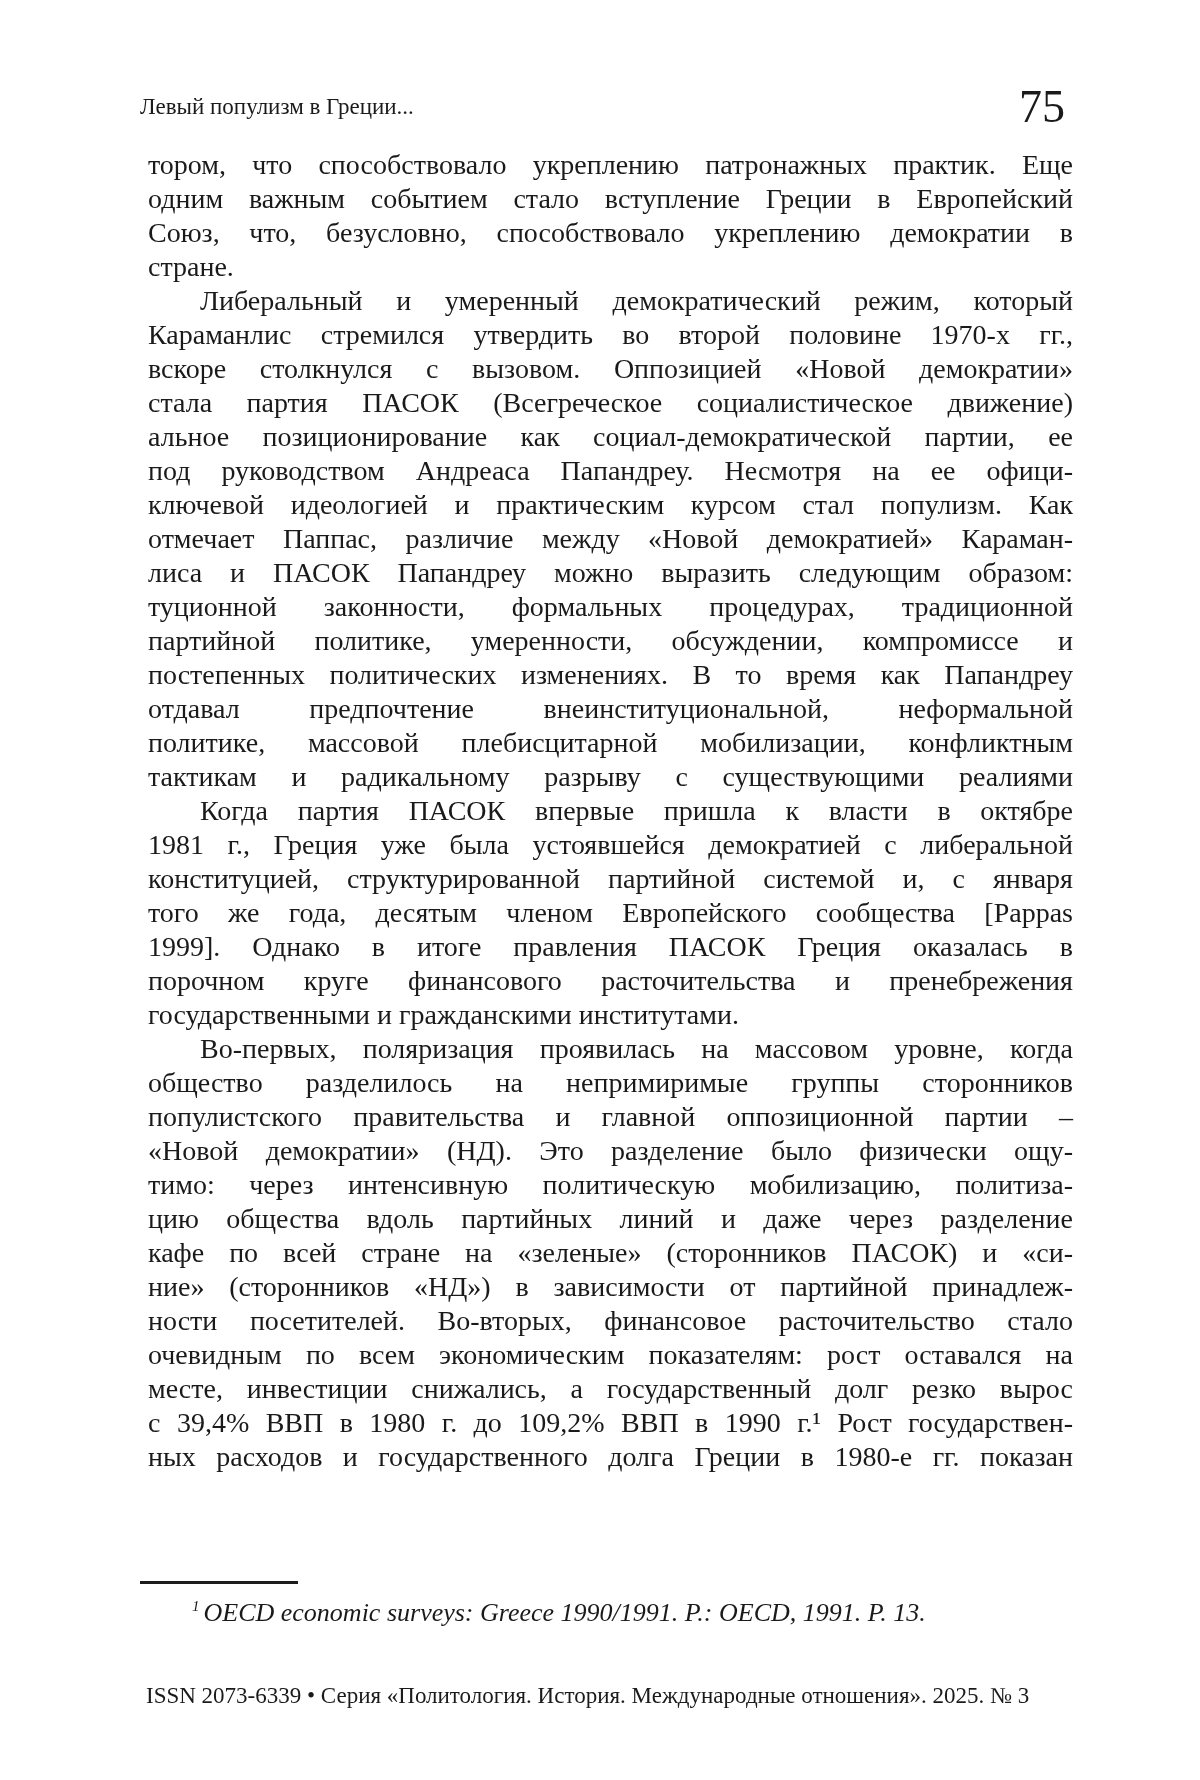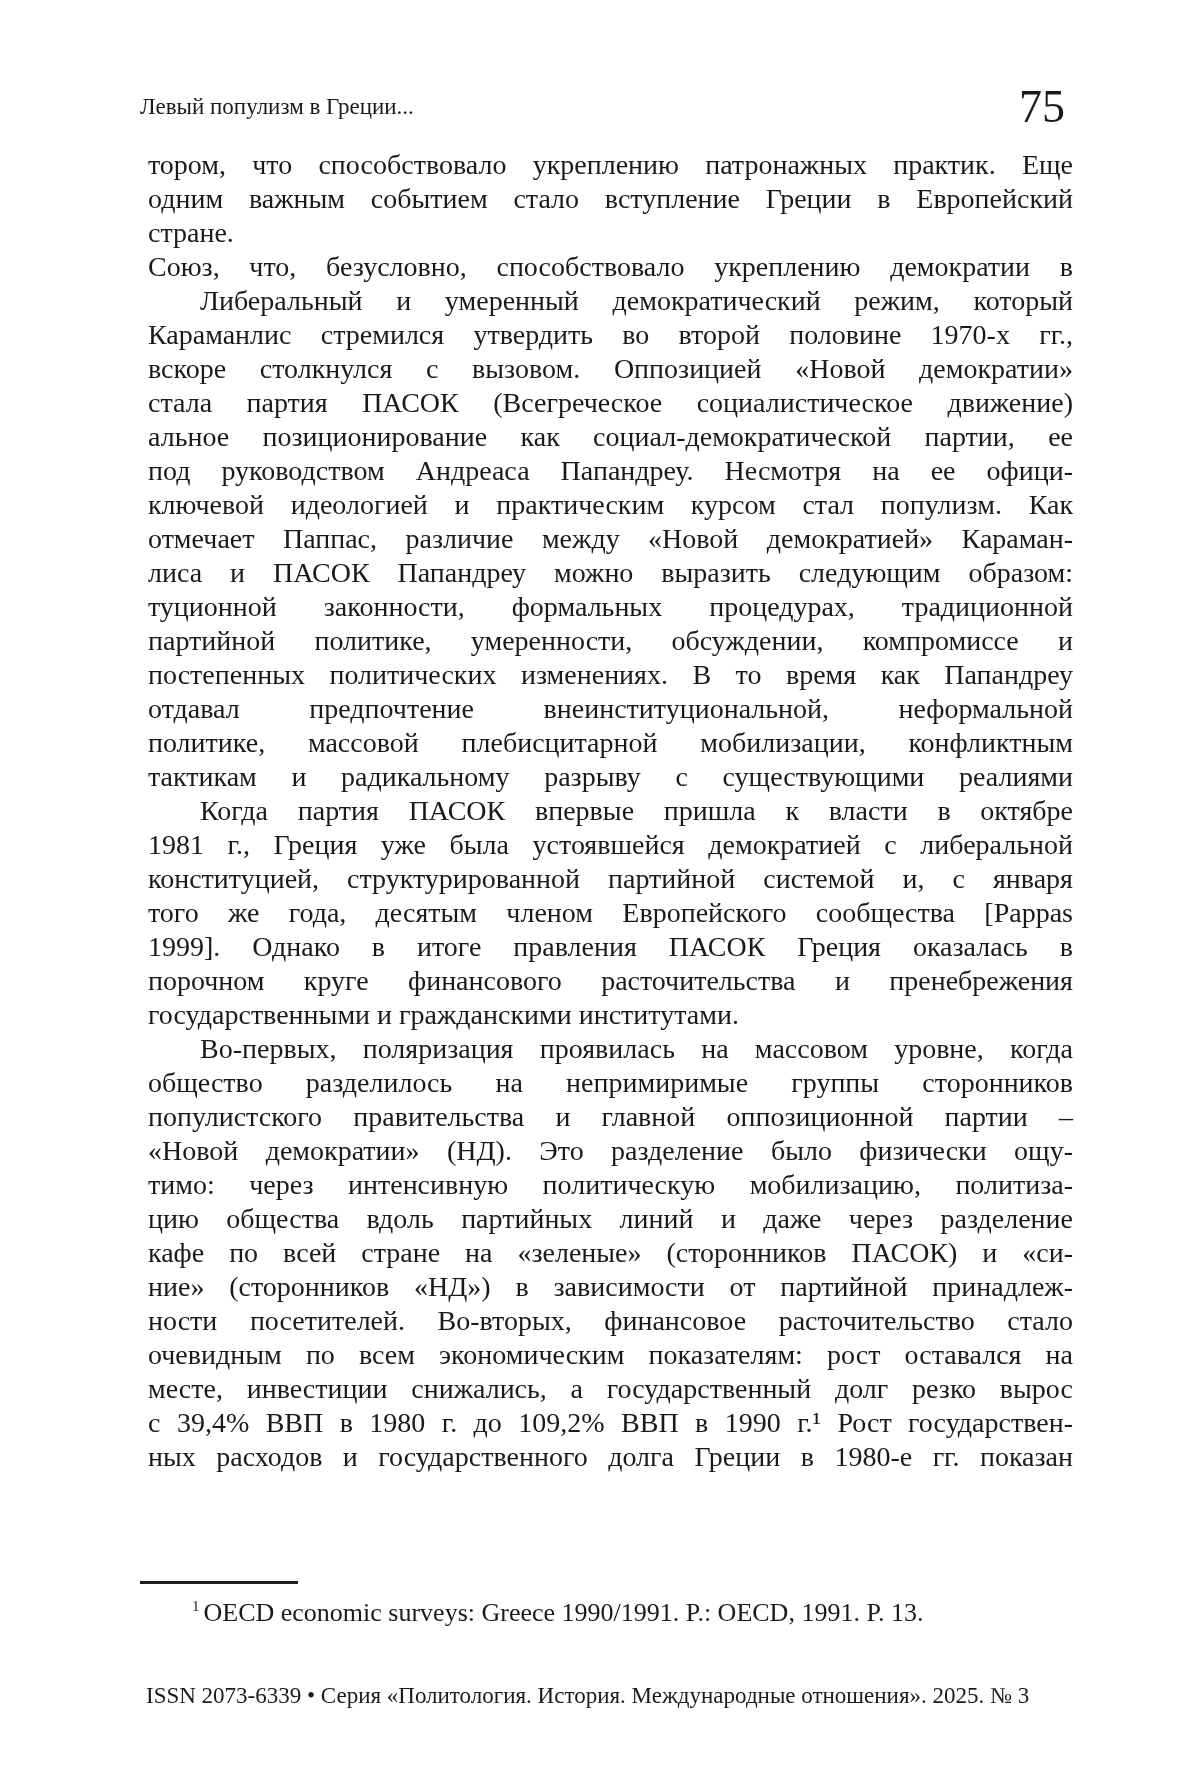--- a/index.html
+++ b/index.html
@@ -60,20 +60,21 @@
     border-top: 3px solid #1c1c1c;
   }
   .footnote {
     position: absolute;
     top: 1590px;
     left: 140px;
     width: 925px;
     font-size: 26px;
     line-height: 32px;
     text-indent: 52px;
+    font-style: italic;
   }
   .footnote sup {
     font-size: 15px;
     margin-right: 4px;
   }
   .page-footer {
     position: absolute;
     top: 1682px;
     left: 146px;
     width: 925px;
@@ -88,22 +89,22 @@
 <div class="page">
 
   <div class="header-row">
     <span class="running-header">Левый популизм в Греции...</span>
     <span class="page-number">75</span>
   </div>
 
   <div class="body-text" id="body-text">
       <div class="line">тором, что способствовало укреплению патронажных практик. Еще</div>
       <div class="line">одним важным событием стало вступление Греции в Европейский</div>
+      <div class="line">Союз, что, безусловно, способствовало укреплению демократии в</div>
       <div class="line para-end">стране.</div>
-      <div class="line">Союз, что, безусловно, способствовало укреплению демократии в</div>
       <div class="line indent">Либеральный и умеренный демократический режим, который</div>
       <div class="line">Караманлис стремился утвердить во второй половине 1970-х гг.,</div>
       <div class="line">вскоре столкнулся с вызовом. Оппозицией «Новой демократии»</div>
       <div class="line">стала партия ПАСОК (Всегреческое социалистическое движение)</div>
       <div class="line">альное позиционирование как социал-демократической партии, ее</div>
       <div class="line">под руководством Андреаса Папандреу. Несмотря на ее офици-</div>
       <div class="line">ключевой идеологией и практическим курсом стал популизм. Как</div>
       <div class="line">отмечает Паппас, различие между «Новой демократией» Караман-</div>
       <div class="line">лиса и ПАСОК Папандреу можно выразить следующим образом:</div>
       <div class="line">туционной законности, формальных процедурах, традиционной</div>

